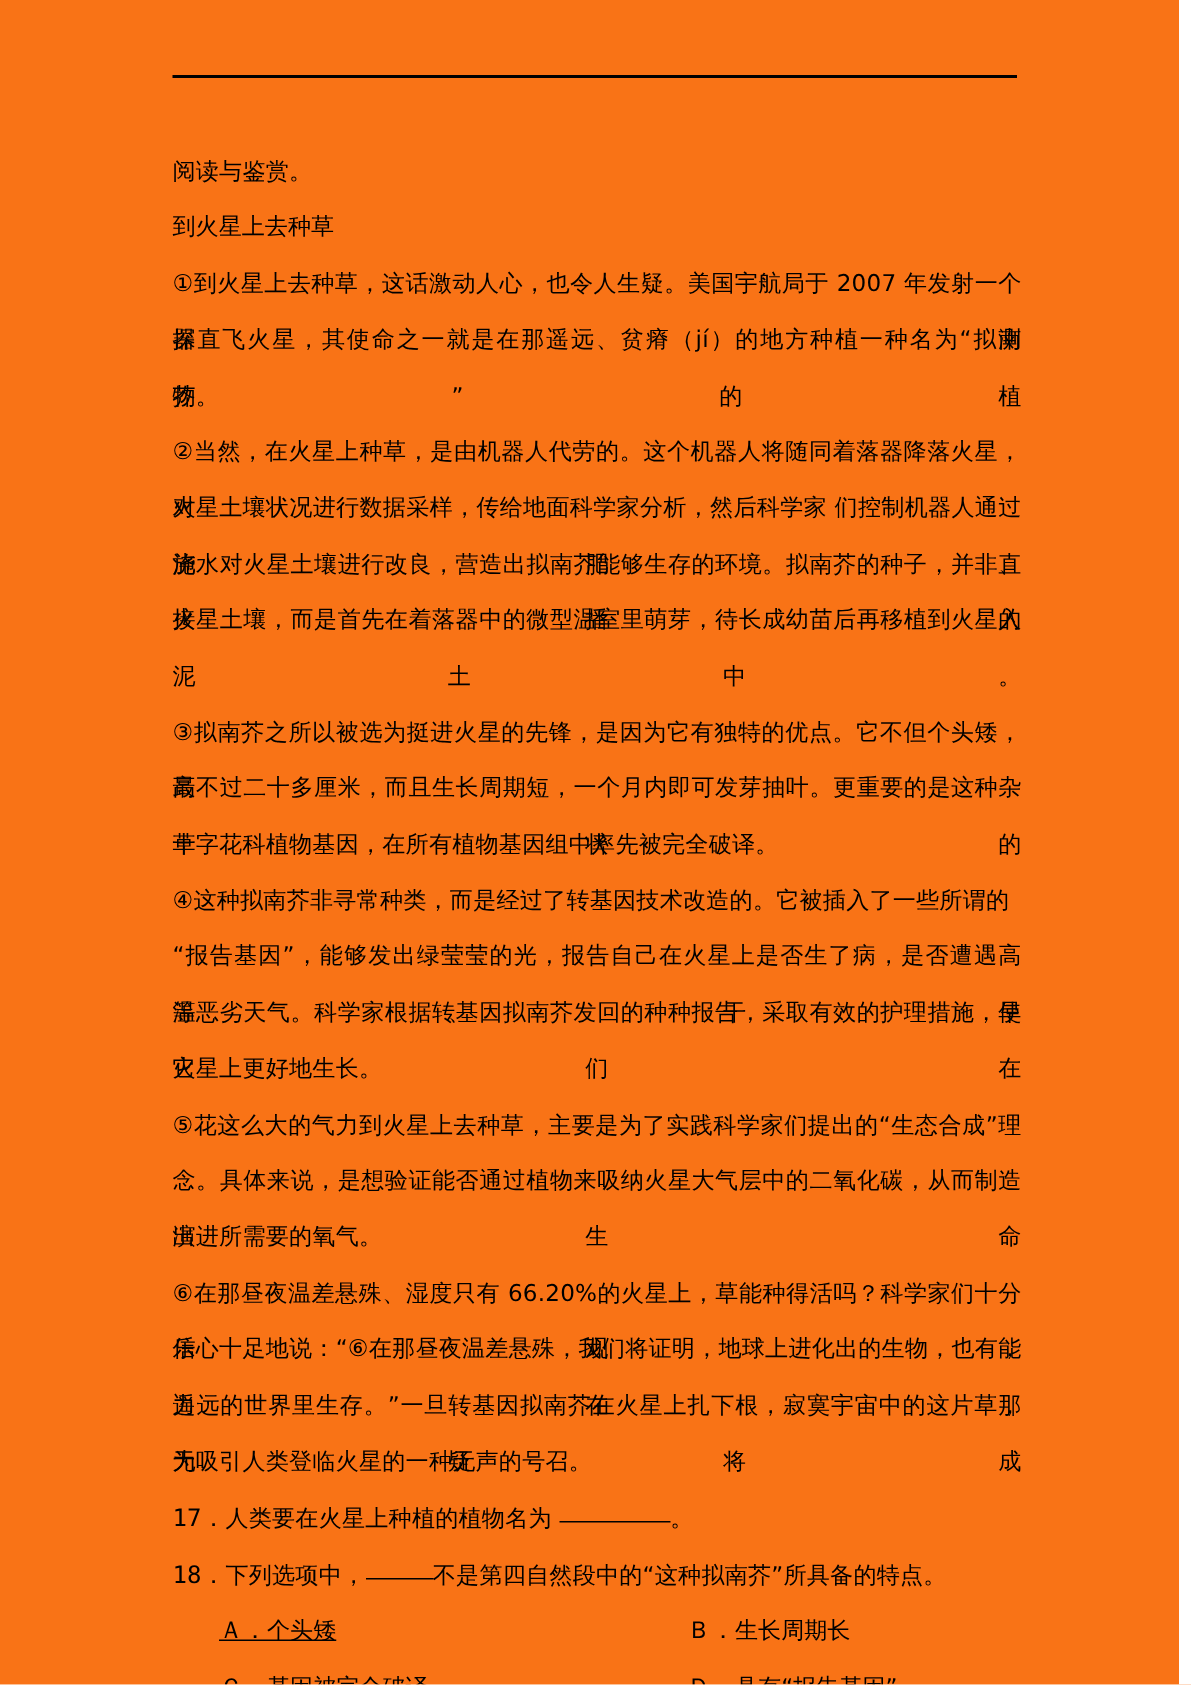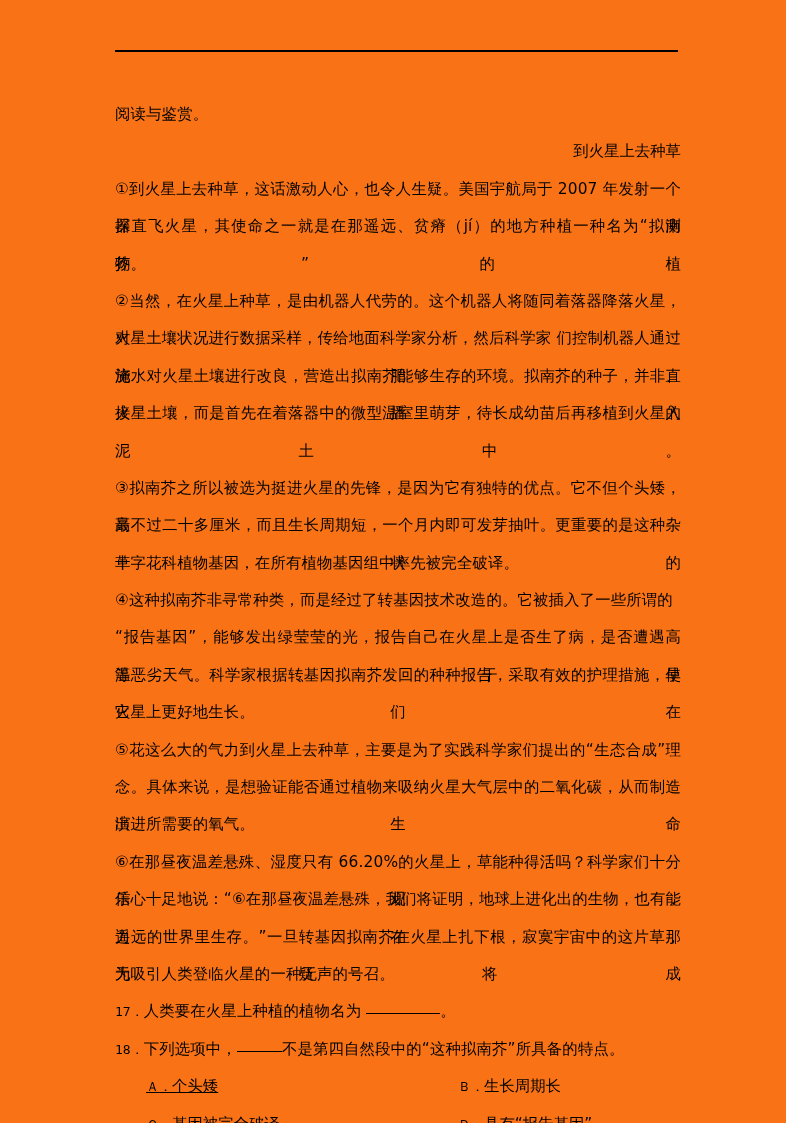--- a/index.html
+++ b/index.html
@@ -44,30 +44,30 @@
   }
   .ln.justified {
     white-space: normal;
     text-align: justify;
     text-align-last: justify;
   }
   .title-line {
     font-size: 15.4px;
     line-height: 37.4px;
     height: 37.4px;
-    text-align: right;
+    text-align: left;
     white-space: pre;
   }
   .blank-line {
     height: 37.4px;
     line-height: 37.4px;
   }
   .latin {
     font-family: "DejaVu Sans Mono", "Liberation Mono", monospace;
-    font-size: 13px;
+    font-size: 16px;
     letter-spacing: 0px;
   }
   .opt-row {
     font-size: 15.4px;
     line-height: 37.4px;
     height: 37.4px;
     position: relative;
     white-space: pre;
   }
   .opt-a {

